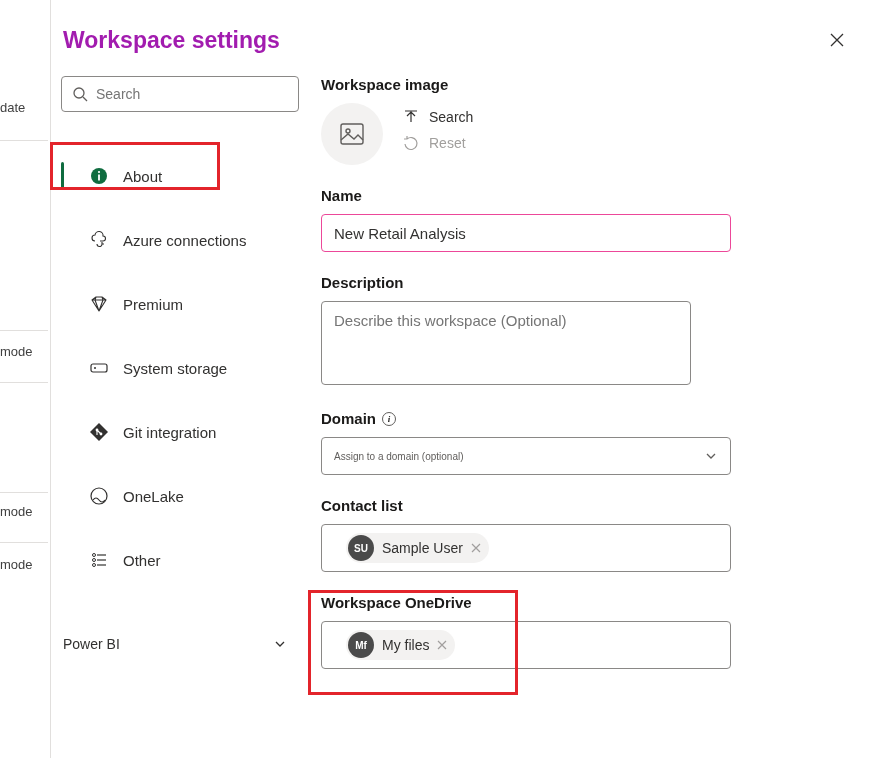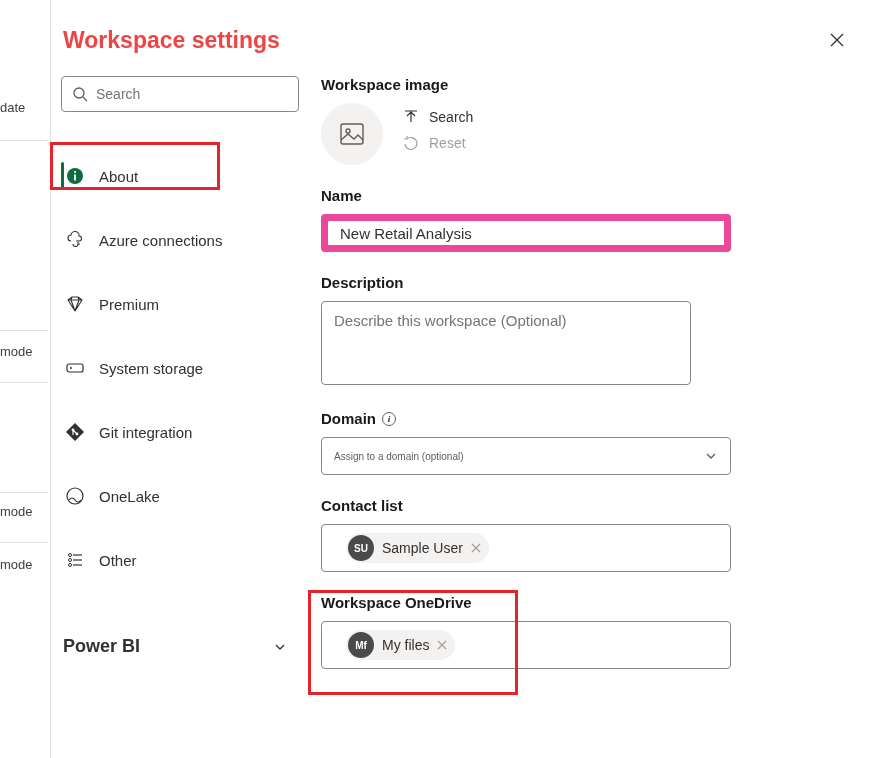--- a/index.html
+++ b/index.html
@@ -38,21 +38,21 @@
     }
     .panel-header {
       display: flex;
       align-items: center;
       justify-content: space-between;
       padding: 24px 32px 12px 12px;
     }
     .panel-title {
       font-size: 23px;
       font-weight: 700;
-      color: #ef4444;
+      color: #a21caf;
     }
     .close-btn {
       width: 32px; height: 32px;
       display: flex; align-items: center; justify-content: center;
       cursor: pointer;
       border-radius: 2px;
     }
     .panel-body {
       display: flex;
       flex: 1;
@@ -81,21 +81,21 @@
       flex: 1;
       font-size: 14px;
       color: #605e5c;
       background: transparent;
     }
     .nav-item {
       height: 48px;
       display: flex;
       align-items: center;
       gap: 14px;
-      padding-left: 4px;
+      padding-left: 28px;
       cursor: pointer;
       position: relative;
       color: #323130;
       font-size: 15px;
     }
     .nav-item.active::before {
       content: '';
       position: absolute;
       left: 0;
       top: 10px;
@@ -113,21 +113,21 @@
     .hl-about { left: 50px; top: 142px; width: 170px; height: 48px; }
     .hl-onedrive { left: 308px; top: 590px; width: 210px; height: 105px; }
     .section-header {
       margin-top: 28px;
       display: flex;
       align-items: center;
       justify-content: space-between;
       padding: 8px 12px 8px 2px;
       cursor: pointer;
     }
-    .section-header span { font-weight: 700; font-size: 18px; }
+    .section-header span { font-weight: 400; font-size: 14px; }
     .main {
       flex: 1;
       padding: 8px 40px 24px 10px;
       overflow-y: auto;
     }
     .field-block { margin-bottom: 22px; }
     .field-label {
       font-weight: 600;
       font-size: 15px;
       margin-bottom: 10px;
@@ -146,21 +146,21 @@
       border-radius: 50%;
       background: #f3f2f1;
       display: flex; align-items: center; justify-content: center;
     }
     .ws-image-actions { display: flex; flex-direction: column; gap: 10px; padding-top: 6px;}
     .img-action { display: flex; align-items: center; gap: 10px; font-size: 14px; color: #323130; cursor: pointer;}
     .img-action.disabled { color: #a19f9d; cursor: default;}
     .text-input {
       width: 410px;
       height: 38px;
-      border: 7px solid #ec4899;
+      border: 1px solid #ec4899;
       border-radius: 4px;
       padding: 0 12px;
       font-size: 15px;
       color: #323130;
       outline: none;
     }
     .text-area {
       width: 370px;
       height: 84px;
       border: 1px solid #8a8886;

